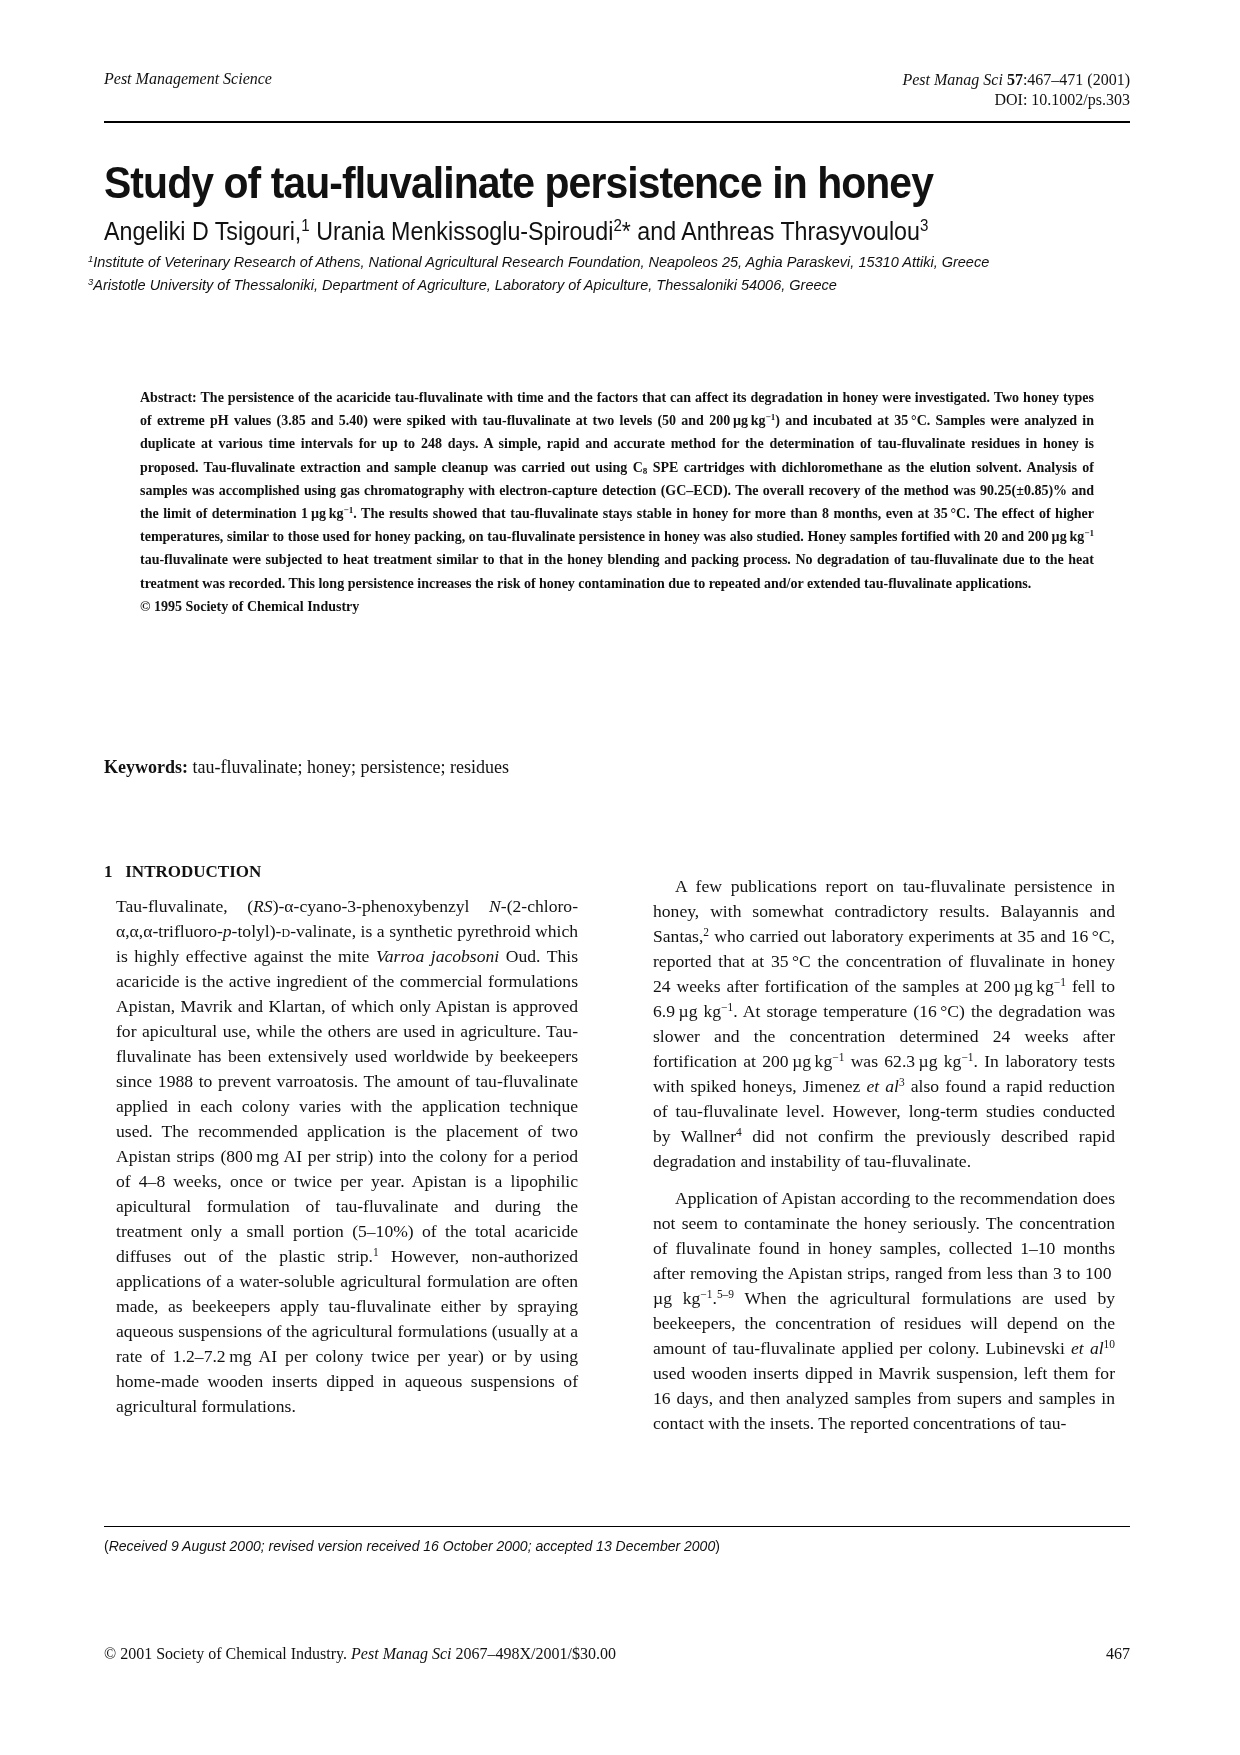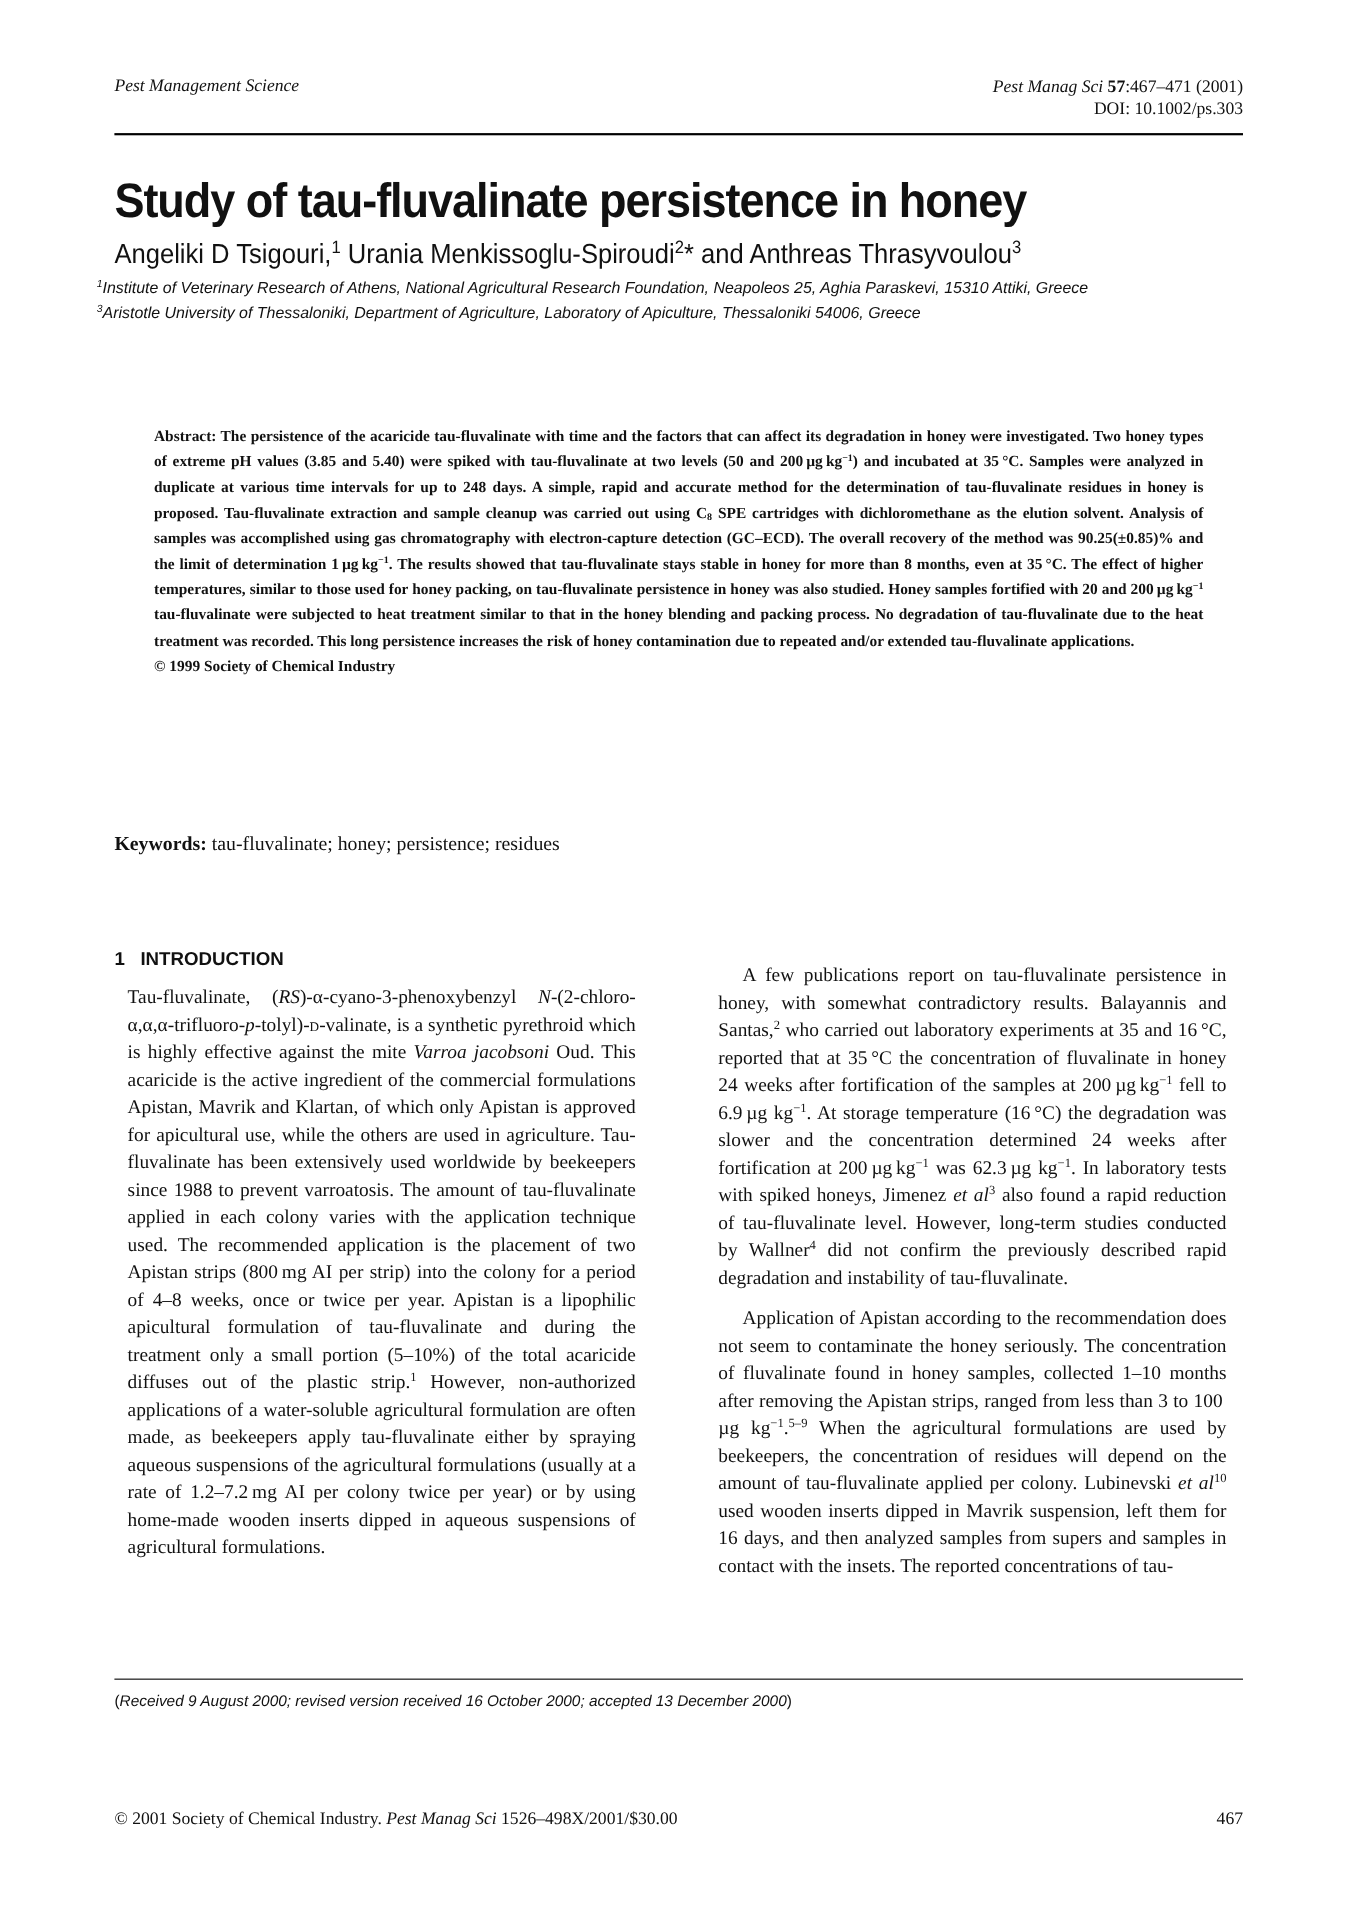--- a/index.html
+++ b/index.html
@@ -55,37 +55,37 @@
 <div class="authors sans">
   <span>Angeliki D Tsigouri,</span><sup>1</sup><span> Urania Menkissoglu-Spiroudi</span><sup>2</sup><span>* and</span><span> Anthreas Thrasyvoulou</span><sup>3</sup>
 </div>
 <div class="affils sans">
   <p class="affil"><sup>1</sup><span>Institute of Veterinary Research of Athens, National Agricultural Research Foundation, Neapoleos 25, Aghia Paraskevi, 15310 Attiki, Greece</span></p>
   <p class="affil"><sup>3</sup><span>Aristotle University of Thessaloniki, Department of Agriculture, Laboratory of Apiculture, Thessaloniki 54006, Greece</span></p>
 </div>
 
 <div class="abstract serif">
   <div>Abstract: The persistence of the acaricide tau-fluvalinate with time and the factors that can affect its degradation in honey were investigated. Two honey types of extreme pH values (3.85 and 5.40) were spiked with tau-fluvalinate at two levels (50 and 200 µg kg<sup>−1</sup>) and incubated at 35 °C. Samples were analyzed in duplicate at various time intervals for up to 248 days. A simple, rapid and accurate method for the determination of tau-fluvalinate residues in honey is proposed. Tau-fluvalinate extraction and sample cleanup was carried out using C<sub>8</sub> SPE cartridges with dichloromethane as the elution solvent. Analysis of samples was accomplished using gas chromatography with electron-capture detection (GC–ECD). The overall recovery of the method was 90.25(±0.85)% and the limit of determination 1 µg kg<sup>−1</sup>. The results showed that tau-fluvalinate stays stable in honey for more than 8 months, even at 35 °C. The effect of higher temperatures, similar to those used for honey packing, on tau-fluvalinate persistence in honey was also studied. Honey samples fortified with 20 and 200 µg kg<sup>−1</sup> tau-fluvalinate were subjected to heat treatment similar to that in the honey blending and packing process. No degradation of tau-fluvalinate due to the heat treatment was recorded. This long persistence increases the risk of honey contamination due to repeated and/or extended tau-fluvalinate applications.</div>
-  <div>© 1999 Society of Chemical Industry</div>
+  <div>© 1995 Society of Chemical Industry</div>
 </div>
 
 <div class="keywords serif">
   <b>Keywords:</b><span> tau-fluvalinate; honey; persistence; residues</span>
 </div>
 
 <div class="col col-left serif">
-  <div class="section-head sans" style="white-space:pre;">1   INTRODUCTION</div>
+  <div class="section-head sans" style="white-space:pre;font-family:Liberation Serif, serif;">1   INTRODUCTION</div>
   <p class="para">Tau-fluvalinate, (<i>RS</i>)-α-cyano-3-phenoxybenzyl <i>N</i>-(2-chloro-α,α,α-trifluoro-<i>p</i>-tolyl)-<span class="sc">d</span>-valinate, is a synthetic pyrethroid which is highly effective against the mite <i>Varroa jacobsoni</i> Oud. This acaricide is the active ingredient of the commercial formulations Apistan, Mavrik and Klartan, of which only Apistan is approved for apicultural use, while the others are used in agriculture. Tau-fluvalinate has been extensively used worldwide by beekeepers since 1988 to prevent varroatosis. The amount of tau-fluvalinate applied in each colony varies with the application technique used. The recommended application is the placement of two Apistan strips (800 mg AI per strip) into the colony for a period of 4–8 weeks, once or twice per year. Apistan is a lipophilic apicultural formulation of tau-fluvalinate and during the treatment only a small portion (5–10%) of the total acaricide diffuses out of the plastic strip.<sup>1</sup> However, non-authorized applications of a water-soluble agricultural formulation are often made, as beekeepers apply tau-fluvalinate either by spraying aqueous suspensions of the agricultural formulations (usually at a rate of 1.2–7.2 mg AI per colony twice per year) or by using home-made wooden inserts dipped in aqueous suspensions of agricultural formulations.</p>
 </div>
 <div class="col col-right serif">
   <p class="para indent">A few publications report on tau-fluvalinate persistence in honey, with somewhat contradictory results. Balayannis and Santas,<sup>2</sup> who carried out laboratory experiments at 35 and 16 °C, reported that at 35 °C the concentration of fluvalinate in honey 24 weeks after fortification of the samples at 200 µg kg<sup>−1</sup> fell to 6.9 µg kg<sup>−1</sup>. At storage temperature (16 °C) the degradation was slower and the concentration determined 24 weeks after fortification at 200 µg kg<sup>−1</sup> was 62.3 µg kg<sup>−1</sup>. In laboratory tests with spiked honeys, Jimenez <i>et al</i><sup>3</sup> also found a rapid reduction of tau-fluvalinate level. However, long-term studies conducted by Wallner<sup>4</sup> did not confirm the previously described rapid degradation and instability of tau-fluvalinate.</p>
   <p class="para indent">Application of Apistan according to the recommendation does not seem to contaminate the honey seriously. The concentration of fluvalinate found in honey samples, collected 1–10 months after removing the Apistan strips, ranged from less than 3 to 100 µg kg<sup>−1</sup>.<sup>5–9</sup> When the agricultural formulations are used by beekeepers, the concentration of residues will depend on the amount of tau-fluvalinate applied per colony. Lubinevski <i>et al</i><sup>10</sup> used wooden inserts dipped in Mavrik suspension, left them for 16 days, and then analyzed samples from supers and samples in contact with the insets. The reported concentrations of tau-</p>
 </div>
 
 <div class="foot-rule"></div>
 <div class="footnotes sans">
   <p>(<i>Received 9 August 2000; revised version received 16 October 2000; accepted 13 December 2000</i>)</p>
 </div>
 
 <div class="page-foot serif">
-  <span class="left"><span>© 2001 Society of Chemical Industry. </span><i>Pest Manag Sci</i><span> 1526–498X/2001/$30.00</span></span>
+  <span class="left"><span>© 2001 Society of Chemical Industry. </span><i>Pest Manag Sci</i><span> 2067–498X/2001/$30.00</span></span>
   <span class="right">467</span>
 </div>
 
 </body></html>

